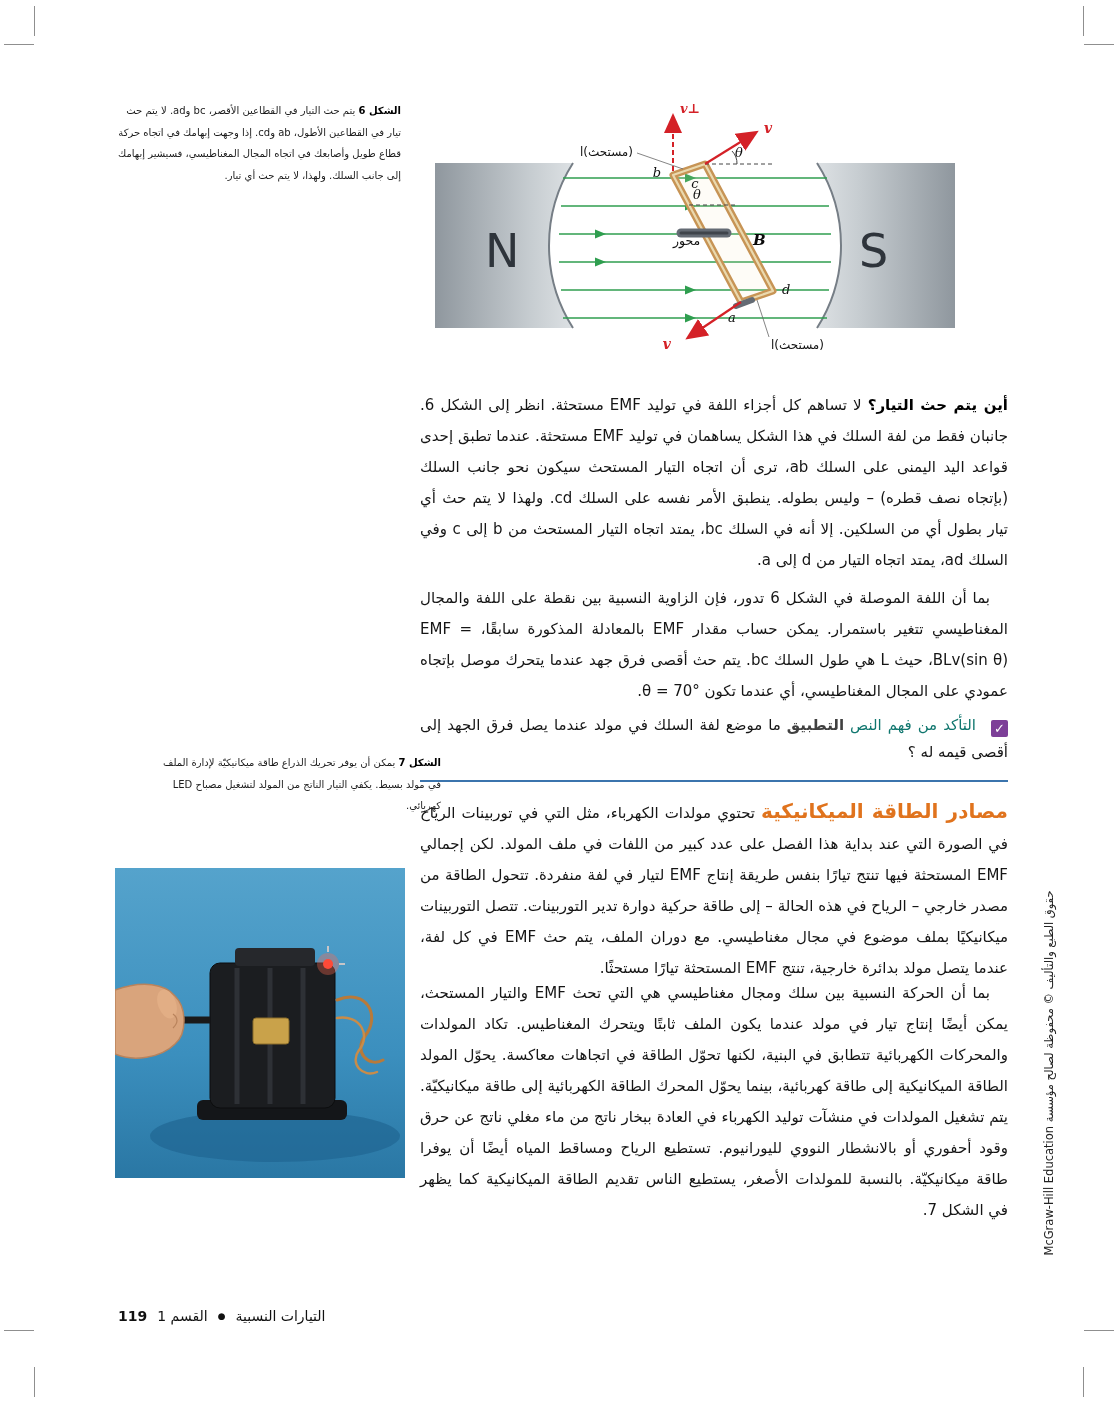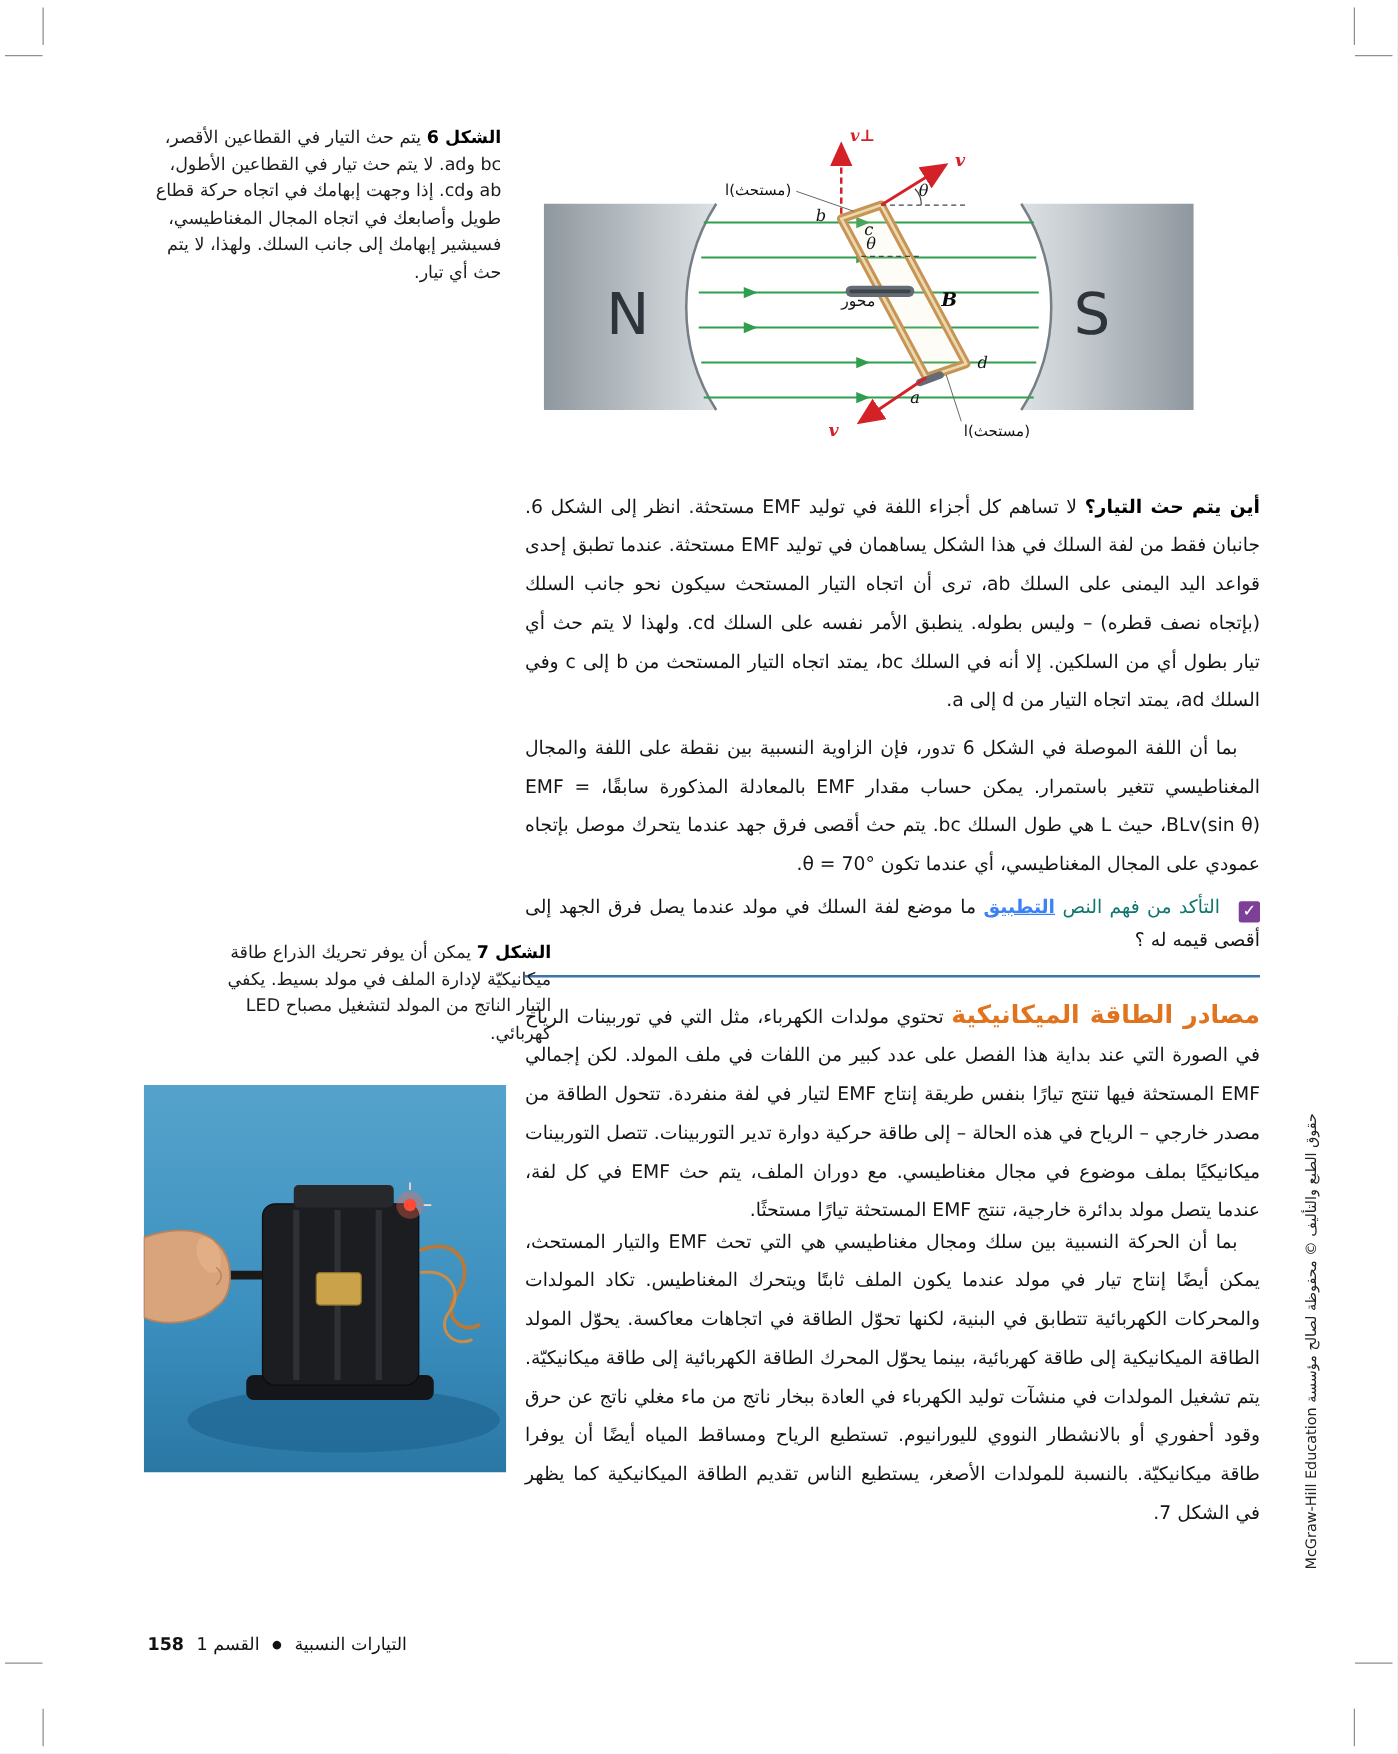--- a/index.html
+++ b/index.html
@@ -3,37 +3,37 @@
 <meta charset="utf-8">
 <style>
   html,body{margin:0;padding:0;background:#e8e8e8;}
   .page{position:relative;width:1118px;height:1403px;background:#ffffff;overflow:hidden;
         font-family:"DejaVu Sans",sans-serif;color:#111;}
   .crop{position:absolute;background:#8f8f8f;}
   .crop-v{width:1px;height:30px;}
   .crop-h{width:30px;height:1px;}
 
   .margin-note{position:absolute;left:115px;width:286px;direction:rtl;text-align:right;
-               font-size:14px;line-height:21.5px;color:#1c1c1c;}
+               font-size:10px;line-height:21.5px;color:#1c1c1c;}
   .cap-label{font-weight:bold;color:#000;}
 
   .fig6{position:absolute;left:435px;top:93px;width:520px;height:288px;}
   .col{position:absolute;left:420px;width:588px;direction:rtl;text-align:justify;
        font-size:15px;line-height:31px;color:#151515;}
   .col p{margin:0;}
   .lead-bold{font-weight:bold;color:#000;}
   .indent{text-indent:18px;}
 
   .check-row{position:absolute;left:420px;top:712px;width:588px;direction:rtl;
              font-size:15px;line-height:27px;text-align:justify;color:#151515;}
   .checkbox{display:inline-block;width:17px;height:17px;background:#7d3f98;color:#fff;
             font-size:13px;line-height:17px;text-align:center;border-radius:2px;
             margin-left:9px;vertical-align:-3px;font-weight:bold;}
   .check-title{font-weight:normal;color:#0f766e;}
-  .check-badge{font-weight:bold;color:#3b82f6;text-decoration:underline;}
+  .check-badge{font-weight:bold;color:#404040;}
 
   .divider{position:absolute;left:420px;top:780px;width:588px;height:2px;background:#3b74ad;}
 
   .section-head{font-weight:bold;color:#e0731d;font-size:20px;}
 
   .photo{position:absolute;left:115px;top:868px;width:290px;height:310px;}
 
   .footer{position:absolute;left:118px;top:1308px;direction:ltr;font-size:14px;
           display:flex;align-items:center;gap:10px;color:#111;}
   .footer .num{font-weight:bold;}
@@ -222,21 +222,21 @@
         <line x1="224" y1="96" x2="230" y2="96" stroke="#ffd9c9" stroke-width="1.4"></line>
       </g>
       <g fill="none" stroke-linecap="round">
         <path d="M222,132 C252,120 266,148 250,168 C238,184 254,200 268,192" stroke="#b87a3a" stroke-width="3"></path>
         <path d="M222,150 C246,146 256,168 244,182 C234,196 248,210 262,204" stroke="#c98c49" stroke-width="2.4"></path>
       </g>
     </svg>
   </div>
 
   <div class="footer">
-    <span class="num">158</span>
+    <span class="num">119</span>
     <span class="part">القسم 1</span>
     <span class="bullet">●</span>
     <span class="ttl">التيارات النسبية</span>
   </div>
 
   <div class="copyright">حقوق الطبع والتأليف © محفوظة لصالح مؤسسة McGraw-Hill Education</div>
 
 </div>
 
 </body></html>

